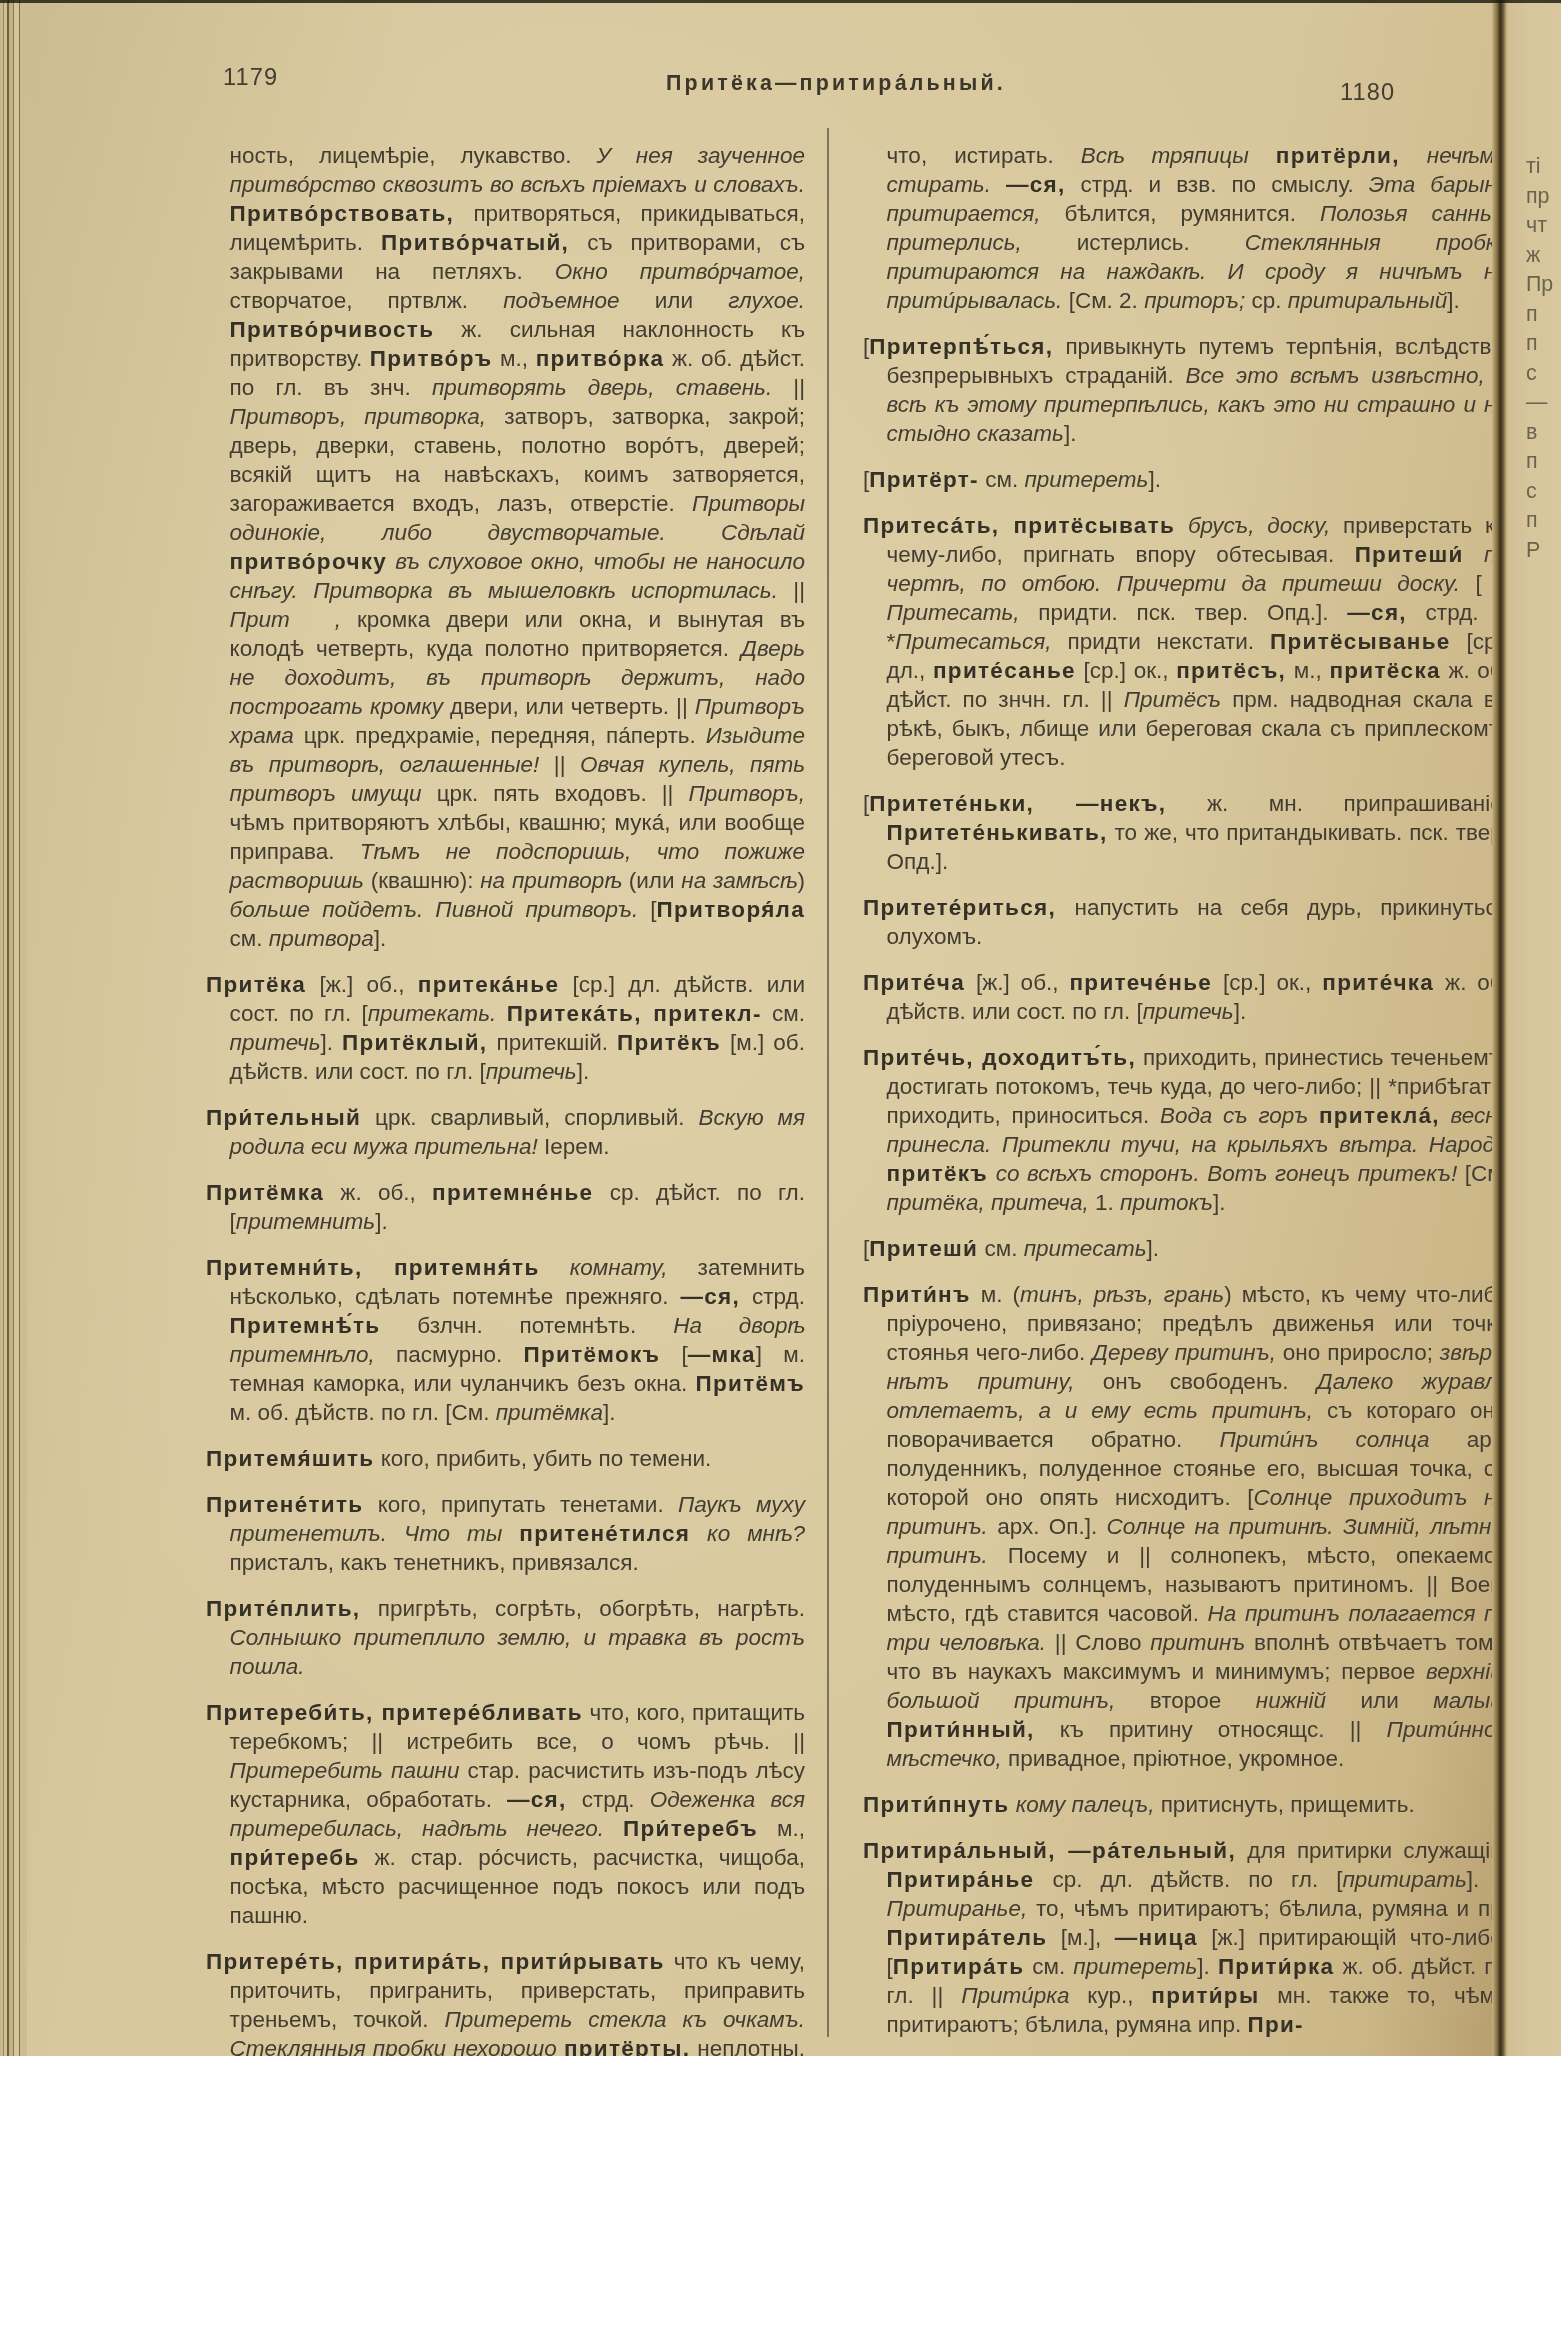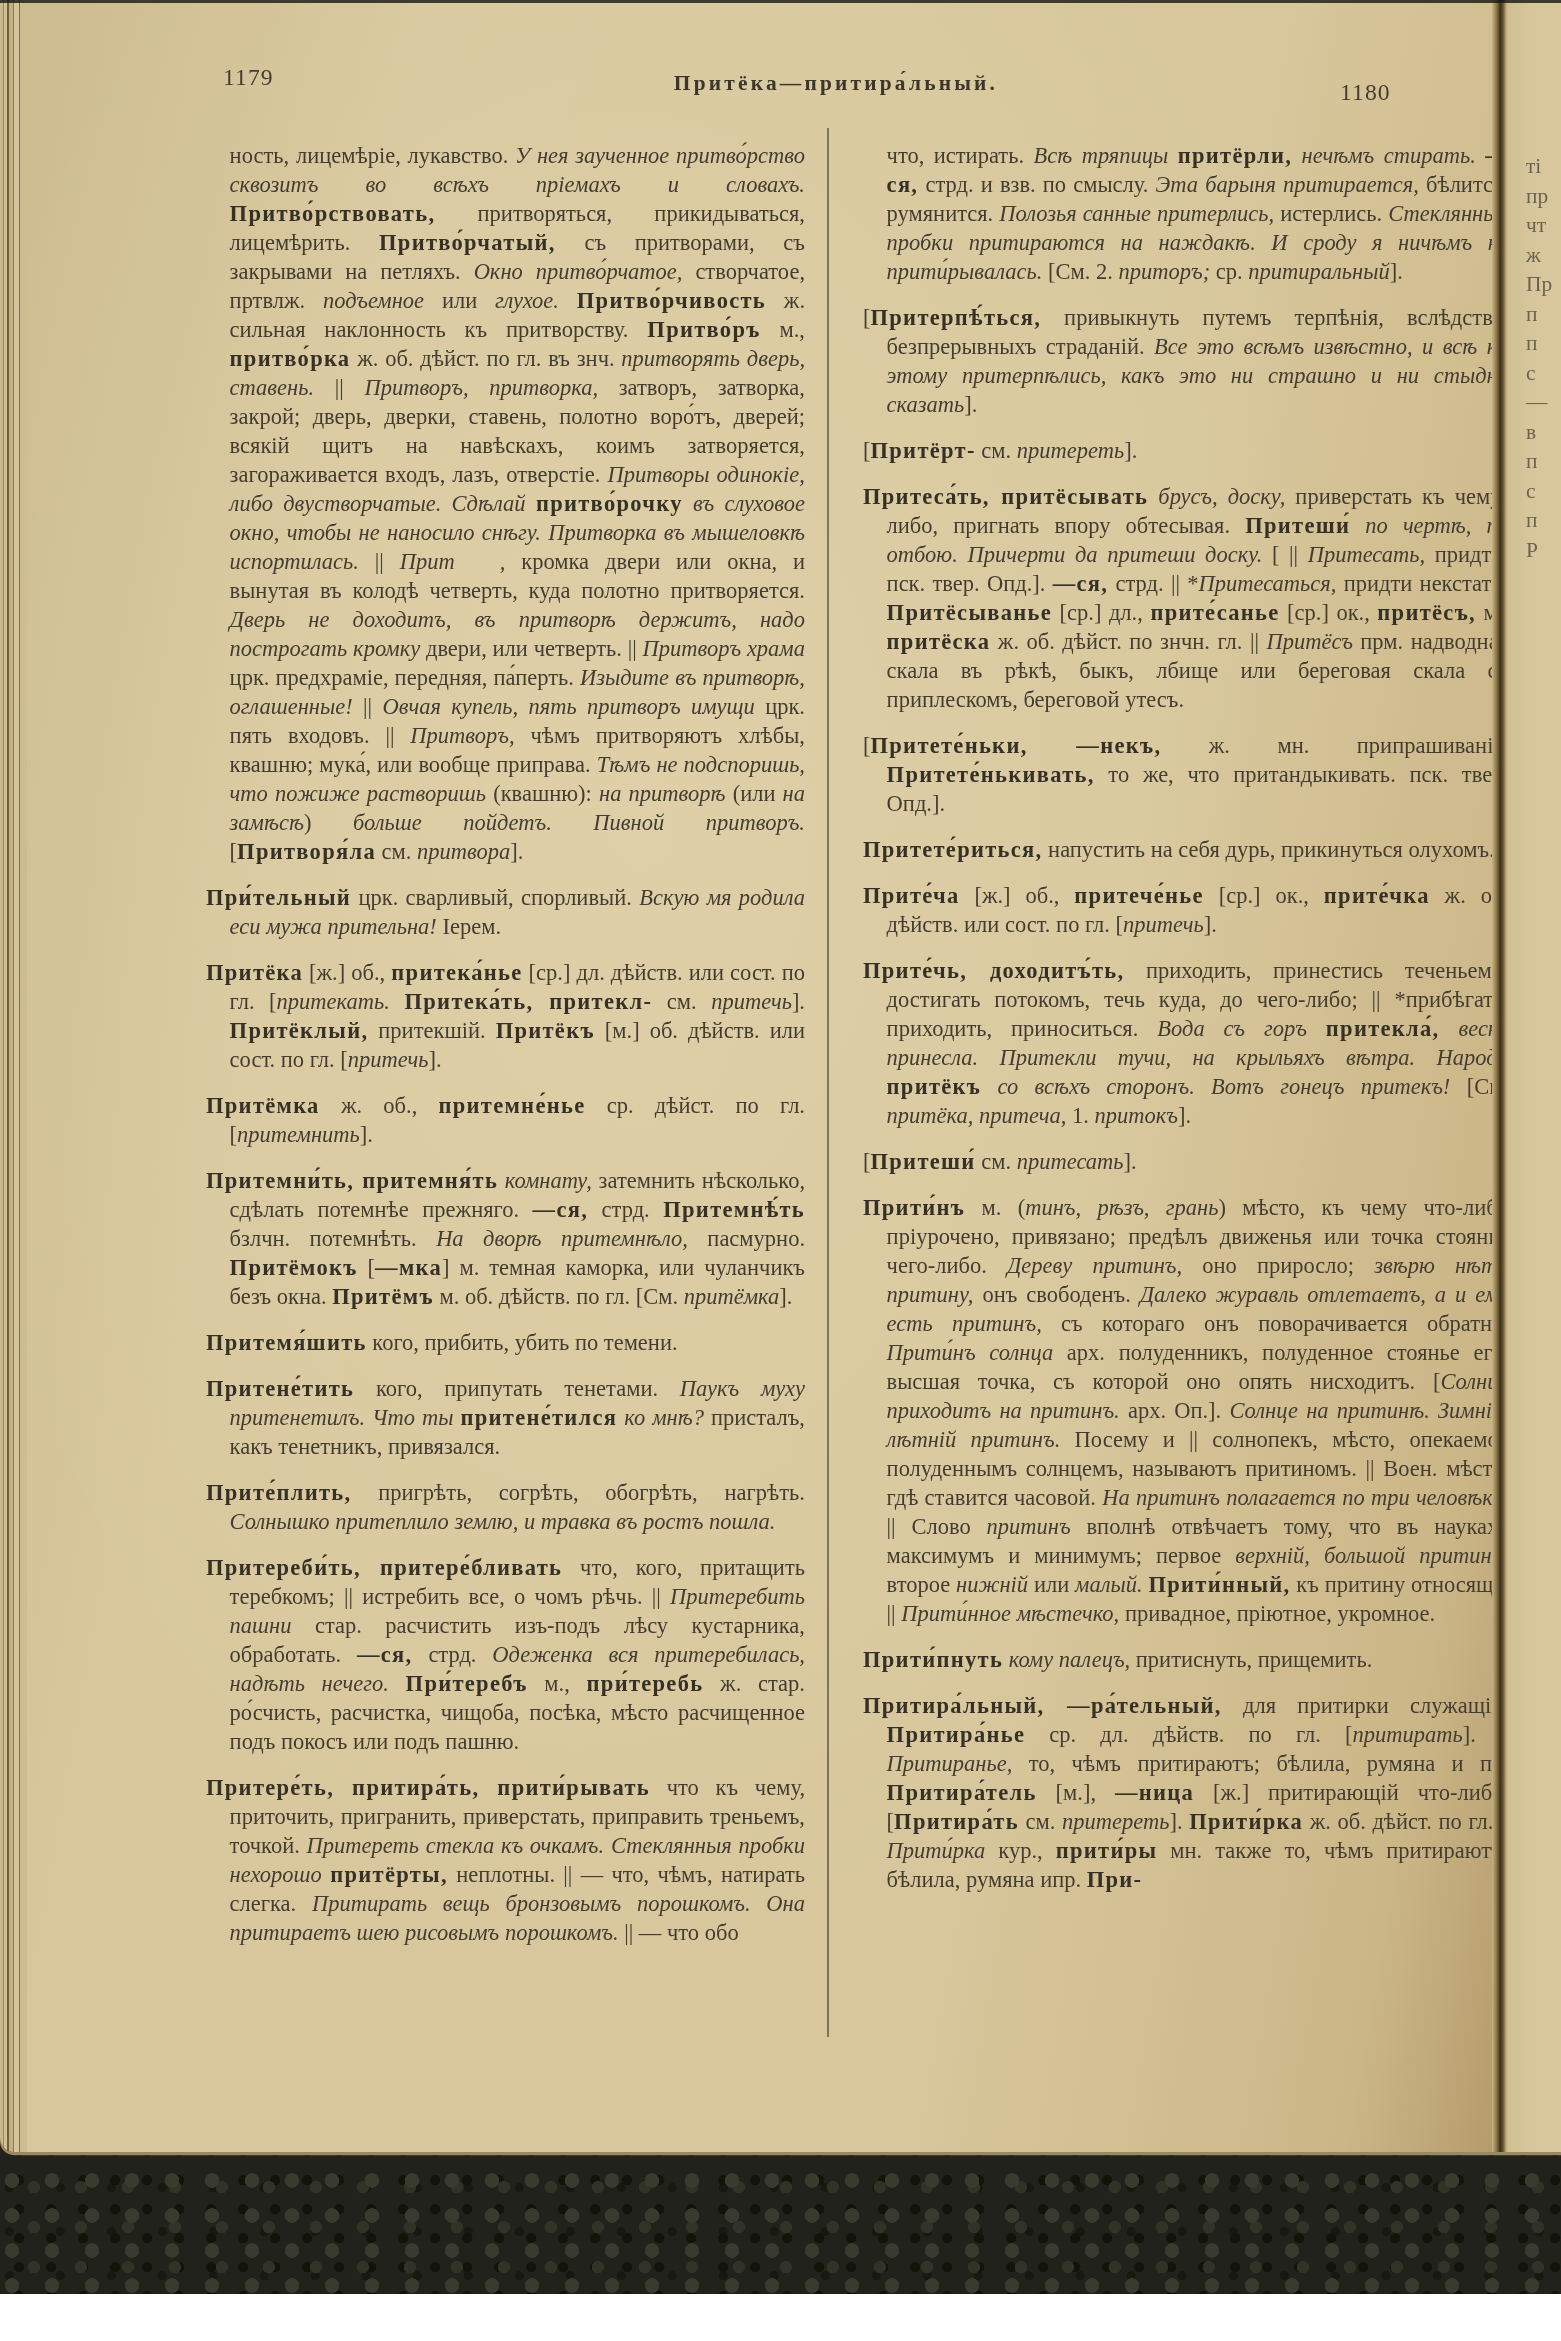--- a/index.html
+++ b/index.html
@@ -1,24 +1,24 @@
 <!DOCTYPE html>
 <html style="font-size:8.6px"><head>
 <meta charset="utf-8">
 <style>
   html,body{margin:0;padding:0;}
-  #shot{position:relative;width:1561px;height:2294px;overflow:hidden;
+  #shot{position:relative;width:1561px;height:2056px;overflow:hidden;
         background-color:#20221b;
         background-image:
           radial-gradient(circle at 30% 30%, #383b2e 0 7px, rgba(0,0,0,0) 7.5px),
           radial-gradient(circle at 72% 68%, #303326 0 5.9px, rgba(0,0,0,0) 6.4px),
           radial-gradient(circle at 60% 18%, #121309 0 4.8px,  rgba(0,0,0,0) 5.4px),
           radial-gradient(circle at 18% 72%, #171910 0 4.3px,  rgba(0,0,0,0) 4.8px);
         background-size:40px 35px, 47px 40px, 32px 29px, 51px 44px;
-        font-family:Liberation Serif, serif;}
+        font-family:Liberation Sans, sans-serif;}
   
   #top-edge{position:absolute;left:0;top:0;width:1561px;height:2.7px;background:#171810;opacity:.8;}
   
   #book{position:absolute;left:0;top:0;width:1561px;height:2152px;
         border-bottom-left-radius:14px;overflow:hidden;
         box-shadow:0 3.2px 0 #9b8a61;}
   
   #page-stack{position:absolute;left:0;top:0;width:27px;height:100%;
         background:repeating-linear-gradient(90deg,
           #c9b98f 0 2.7px,#97875f 2.7px 4.3px,#d2c094 4.3px 7.5px,#6d5f3f 7.5px 8.6px,
@@ -63,22 +63,22 @@
   <div id="book">
     <div id="page-stack"></div>
 
     <div id="page">
       <div id="pgnum-left" class="ink">1179</div>
       <div id="header-title">Притёка—притира́льный.</div>
       <div id="pgnum-right" class="ink">1180</div>
 
       <div id="col-left" class="col">
           <div class="para cont">ность, лицемѣріе, лукавство. <i>У нея заученное притво́рство сквозитъ во всѣхъ пріемахъ и словахъ.</i> <b>Притво́рствовать,</b> притворяться, прикидываться, лицемѣрить. <b>Притво́рчатый,</b> съ притворами, съ закрывами на петляхъ. <i>Окно притво́рчатое,</i> створчатое, пртвлж. <i>подъемное</i> или <i>глухое.</i> <b>Притво́рчивость</b> ж. сильная наклонность къ притворству. <b>Притво́ръ</b> м., <b>притво́рка</b> ж. об. дѣйст. по гл. въ знч. <i>притворять дверь, ставень.</i> || <i>Притворъ, притворка,</i> затворъ, затворка, закрой; дверь, дверки, ставень, полотно воро́тъ, дверей; всякій щитъ на навѣскахъ, коимъ затворяется, загораживается входъ, лазъ, отверстіе. <i>Притворы одинокіе, либо двустворчатые. Сдѣлай</i> <b>притво́рочку</b> <i>въ слуховое окно, чтобы не наносило снѣгу. Притворка въ мышеловкѣ испортилась.</i> || <i>Прит  ,</i> кромка двери или окна, и вынутая въ колодѣ четверть, куда полотно притворяется. <i>Дверь не доходитъ, въ притворѣ держитъ, надо построгать кромку</i> двери, или четверть. || <i>Притворъ храма</i> црк. предхраміе, передняя, па́перть. <i>Изыдите въ притворѣ, оглашенные!</i> || <i>Овчая купель, пять притворъ имущи</i> црк. пять входовъ. || <i>Притворъ,</i> чѣмъ притворяютъ хлѣбы, квашню; мука́, или вообще приправа. <i>Тѣмъ не подспоришь, что пожиже растворишь</i> (квашню): <i>на притворѣ</i> (или <i>на замѣсѣ</i>) <i>больше пойдетъ. Пивной притворъ.</i> [<b>Притворя́ла</b> см. <i>притвора</i>].</div>
+          <div class="para entry"><b>Притёка</b> [ж.] об., <b>притека́нье</b> [ср.] дл. дѣйств. или сост. по гл. [<i>притекать.</i> <b>Притека́ть, притекл-</b> см. <i>притечь</i>]. <b>Притёклый,</b> притекшій. <b>Притёкъ</b> [м.] об. дѣйств. или сост. по гл. [<i>притечь</i>].</div>
           <div class="para entry"><b>При́тельный</b> црк. сварливый, спорливый. <i>Вскую мя родила еси мужа прительна!</i> Іерем.</div>
-          <div class="para entry"><b>Притёка</b> [ж.] об., <b>притека́нье</b> [ср.] дл. дѣйств. или сост. по гл. [<i>притекать.</i> <b>Притека́ть, притекл-</b> см. <i>притечь</i>]. <b>Притёклый,</b> притекшій. <b>Притёкъ</b> [м.] об. дѣйств. или сост. по гл. [<i>притечь</i>].</div>
           <div class="para entry"><b>Притёмка</b> ж. об., <b>притемне́нье</b> ср. дѣйст. по гл. [<i>притемнить</i>].</div>
           <div class="para entry"><b>Притемни́ть, притемня́ть</b> <i>комнату,</i> затемнить нѣсколько, сдѣлать потемнѣе прежняго. <b>—ся,</b> стрд. <b>Притемнѣ́ть</b> бзлчн. потемнѣть. <i>На дворѣ притемнѣло,</i> пасмурно. <b>Притёмокъ</b> [<b>—мка</b>] м. темная каморка, или чуланчикъ безъ окна. <b>Притёмъ</b> м. об. дѣйств. по гл. [См. <i>притёмка</i>].</div>
           <div class="para entry"><b>Притемя́шить</b> кого, прибить, убить по темени.</div>
           <div class="para entry"><b>Притене́тить</b> кого, припутать тенетами. <i>Паукъ муху притенетилъ. Что ты</i> <b>притене́тился</b> <i>ко мнѣ?</i> присталъ, какъ тенетникъ, привязался.</div>
           <div class="para entry"><b>Прите́плить,</b> пригрѣть, согрѣть, обогрѣть, нагрѣть. <i>Солнышко притеплило землю, и травка въ ростъ пошла.</i></div>
           <div class="para entry"><b>Притереби́ть, притере́бливать</b> что, кого, притащить теребкомъ; || истребить все, о чомъ рѣчь. || <i>Притеребить пашни</i> стар. расчистить изъ-подъ лѣсу кустарника, обработать. <b>—ся,</b> стрд. <i>Одеженка вся притеребилась, надѣть нечего.</i> <b>При́теребъ</b> м., <b>при́теребь</b> ж. стар. ро́счисть, расчистка, чищоба, посѣка, мѣсто расчищенное подъ покосъ или подъ пашню.</div>
           <div class="para entry"><b>Притере́ть, притира́ть, прити́рывать</b> что къ чему, приточить, пригранить, приверстать, приправить треньемъ, точкой. <i>Притереть стекла къ очкамъ. Стеклянныя пробки нехорошо</i> <b>притёрты,</b> неплотны. || — что, чѣмъ, натирать слегка. <i>Притирать вещь бронзовымъ порошкомъ. Она притираетъ шею рисовымъ порошкомъ.</i> || — что обо</div>
         </div>
       <div id="divider"></div>
       <div id="col-right" class="col">

